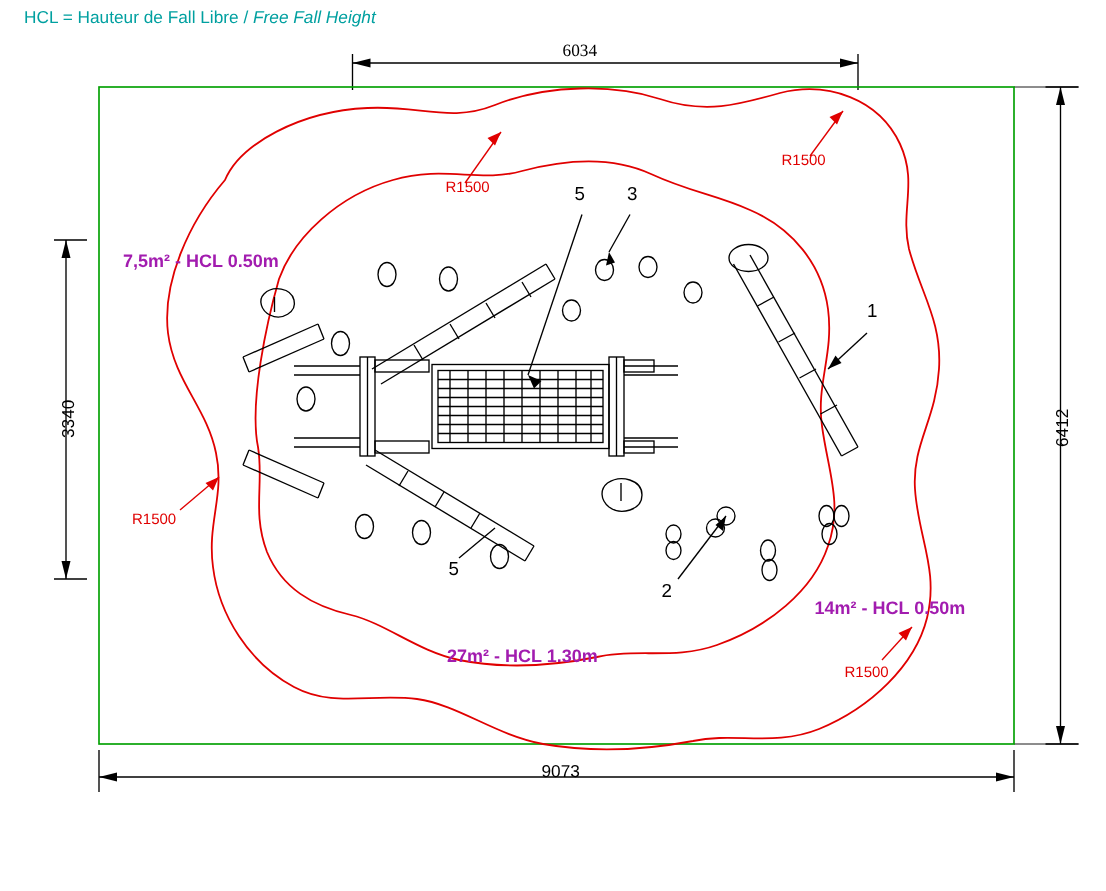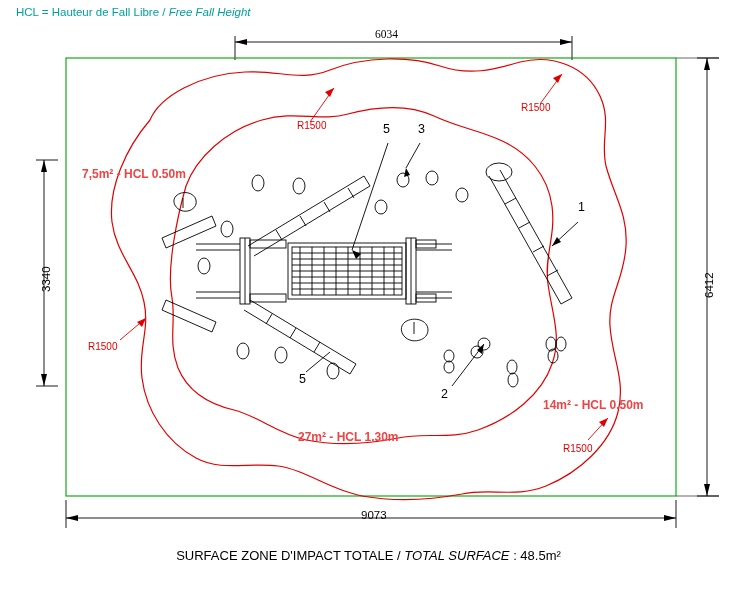--- a/index.html
+++ b/index.html
@@ -42,21 +42,21 @@
   .dimlabel {
     font-size: 11.5px;
     color: #000000;
   }
   .redlabel {
     font-size: 10px;
     color: #e00000;
   }
   .redlabel-b {
     font-size: 12px;
-    color: #ef4444;
+    color: #a21caf;
     font-weight: bold;
   }
   .numlabel {
     font-size: 12.5px;
     color: #000000;
   }
   .vert {
     transform: rotate(-90deg);
     transform-origin: 0 0;
   }
@@ -275,15 +275,14 @@
   <div class="txt redlabel-b" style="left:82px; top:167px;">7,5m² - HCL 0.50m</div>
   <div class="txt redlabel-b" style="left:298px; top:430px;">27m² - HCL 1.30m</div>
   <div class="txt redlabel-b" style="left:523px; top:398px;padding-left:20px;">14m² - HCL 0.50m</div>
 
   <div class="txt numlabel" style="left:578px; top:200px;">1</div>
   <div class="txt numlabel" style="left:441px; top:387px;">2</div>
   <div class="txt numlabel" style="left:418px; top:122px;">3</div>
   <div class="txt numlabel" style="left:383px; top:122px;">5</div>
   <div class="txt numlabel" style="left:299px; top:372px;">5</div>
 
-  <div class="txt" id="footer-note"><span>SURFACE ZONE D'IMPACT TOTALE / </span><span class="ital">TOTAL SURFACE</span><span> : 48.5m²</span></div>
 
 </div>
 
 </body></html>

